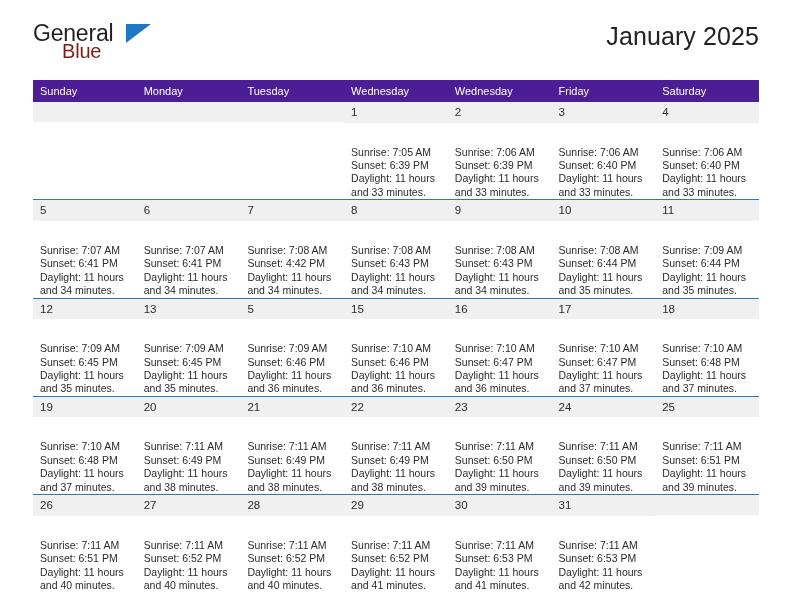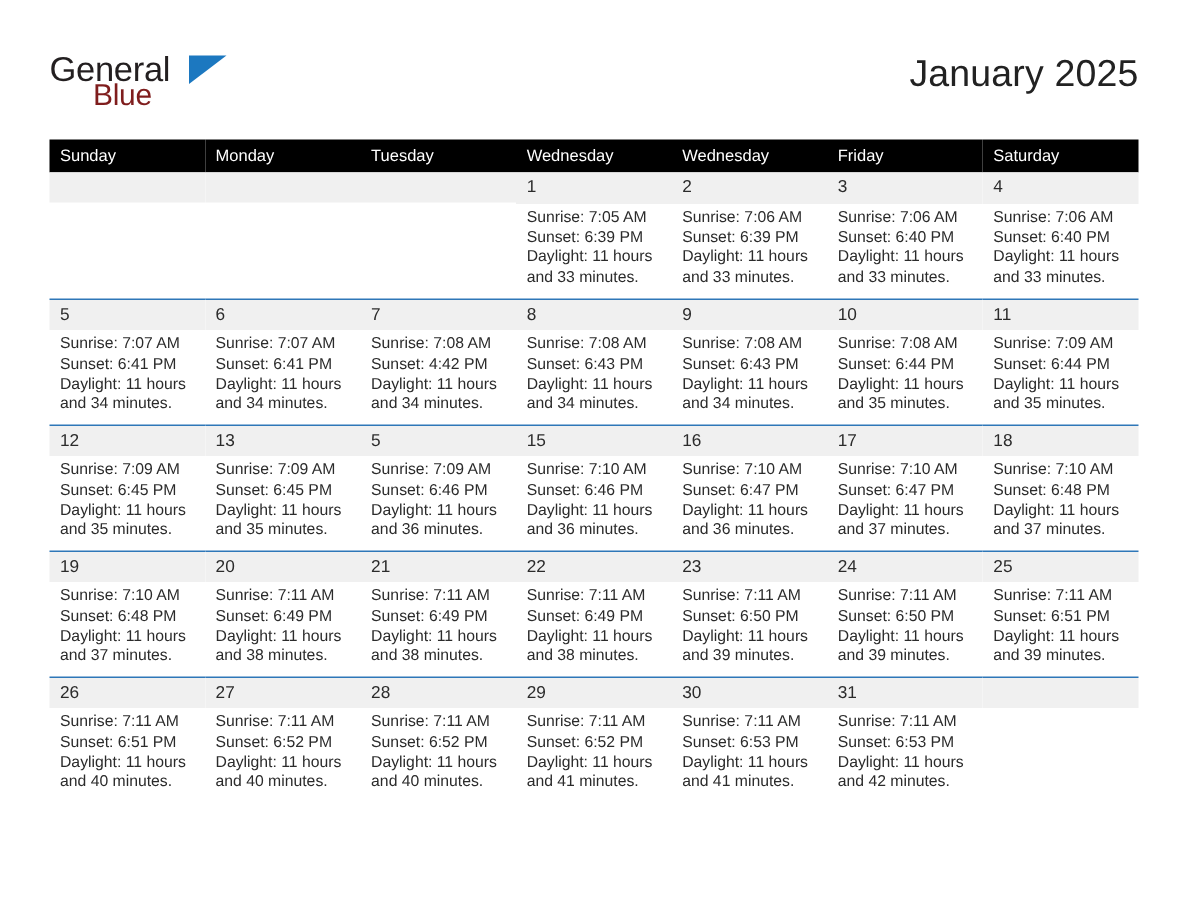--- a/index.html
+++ b/index.html
@@ -12,21 +12,21 @@
     background: #ffffff;
     font-family: "Liberation Sans", sans-serif;
     color: #1a1a1a;
     overflow: hidden;
   }
   .page {
     position: relative;
     width: 792px;
     height: 612px;
     box-sizing: border-box;
-    padding: 13px 33px;
+    padding: 0 33px;
   }
 
   
   .header {
     display: flex;
     align-items: flex-start;
     justify-content: space-between;
     height: 72px;
     padding-top: 22px;
     box-sizing: border-box;
@@ -85,21 +85,21 @@
   }
 
   
   .calendar {
     width: 726px;
     border-collapse: collapse;
     table-layout: fixed;
     margin-top: 8px;
   }
   .calendar th {
-    background: #000000;
+    background: #4c1d95;
     color: #ffffff;
     font-size: 11px;
     font-weight: normal;
     text-align: left;
     padding: 5px 0 5px 7px;
     height: 11px;
     border: none;
   }
   .calendar td {
     vertical-align: top;
@@ -126,20 +126,21 @@
     color: transparent;
   }
   td.empty .daynum {
     background: #f0f0f0;
   }
   .detail {
     padding: 3px 6px 0 7px;
     font-size: 10.5px;
     line-height: 13.4px;
     color: #2b2b2b;
+    margin-top: 20px;
   }
   .detail div {
     white-space: nowrap;
   }
 </style>
 </head>
 <body>
 
 <div class="page">
 

